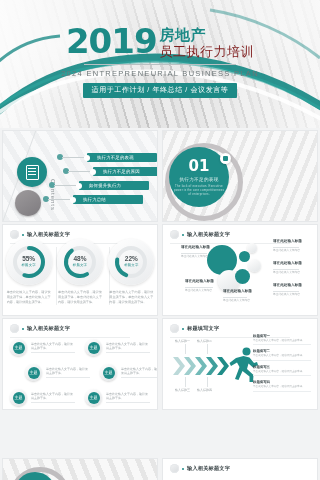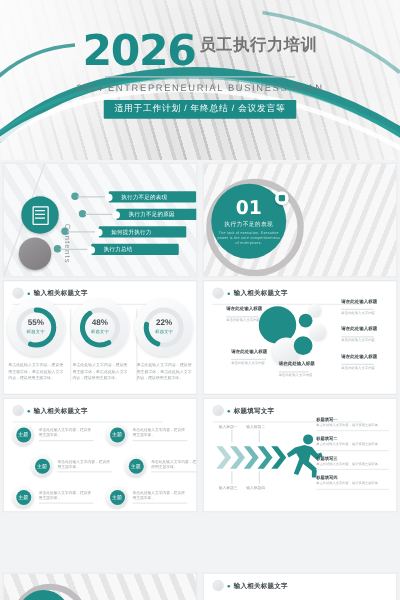--- a/index.html
+++ b/index.html
@@ -33,21 +33,21 @@
   .cover svg.swoosh{position:absolute;left:0;top:0;width:320px;height:128px;}
 
   .cover-text{position:absolute;left:0;right:0;top:26px;text-align:center;}
   .title-row{display:flex;align-items:flex-start;justify-content:center;gap:3px;}
   .year{
     font-size:34px;line-height:30px;font-weight:bold;color:#1c8a86;letter-spacing:-1px;
     font-family:"DejaVu Sans","Liberation Sans",sans-serif;
   }
   .title-cn{display:flex;flex-direction:column;align-items:flex-start;padding-top:1px;}
   .title-cn .t1{font-size:15px;line-height:16px;font-weight:bold;color:#1c8a86;letter-spacing:.5px;}
-  .title-cn .t2{font-size:13px;line-height:15px;font-weight:bold;color:#737373;letter-spacing:.5px;margin-top:1px;}
+  .title-cn .t2{font-size:13px;line-height:15px;font-weight:normal;color:#7f1d1d;letter-spacing:.5px;margin-top:1px;}
   .rule{width:152px;height:1px;background:#b9c0c2;margin:5px auto 0;}
   .eng{font-size:7.5px;letter-spacing:1.3px;color:#6d7678;margin-top:4px;}
   .pill{
     display:inline-block;margin-top:5px;padding:2px 9px 3px;
     background:#1c8a86;color:#ffffff;font-size:7px;letter-spacing:.6px;border-radius:1px;
   }
 
   
   .grid{position:absolute;left:0;top:128px;width:320px;display:flex;flex-wrap:wrap;}
   .cell{width:160px;height:94px;box-sizing:border-box;padding:2px 2px 0 2px;}
@@ -158,22 +158,23 @@
       <path d="M-20,118 C40,70 120,58 200,74 C260,86 300,110 330,128 L330,128 L-20,128 Z" fill="#ffffff" opacity="0.0"></path>
       <path d="M-20,128 C20,86 70,62 140,58 C210,54 280,78 330,112" stroke="#1f8c88" stroke-width="8" fill="none" opacity="0.95"></path>
       <path d="M-20,128 C14,96 60,76 130,72 C206,68 276,92 330,124" stroke="#ffffff" stroke-width="4" fill="none" opacity="0.85"></path>
       <path d="M-20,122 C16,88 66,66 136,62 C212,58 282,82 332,116" stroke="#2ea7a1" stroke-width="3" fill="none" opacity="0.55"></path>
       <path d="M-10,70 C10,48 34,38 60,36" stroke="#1f8c88" stroke-width="3" fill="none" opacity="0.8"></path>
       <path d="M210,10 C250,16 290,34 320,58" stroke="#1f8c88" stroke-width="3" fill="none" opacity="0.45"></path>
     </svg>
 
     <div class="cover-text">
       <div class="title-row">
-        <div class="year">2026</div>
+        <div class="year">2019</div>
         <div class="title-cn">
+          <div class="t1">房地产</div>
           <div class="t2">员工执行力培训</div>
         </div>
       </div>
       <div class="rule"></div>
       <div class="eng">2024 ENTREPRENEURIAL BUSINESS PLAN</div>
       <div class="pill">适用于工作计划 / 年终总结 / 会议发言等</div>
     </div>
   </div>
 
   <div class="grid">

